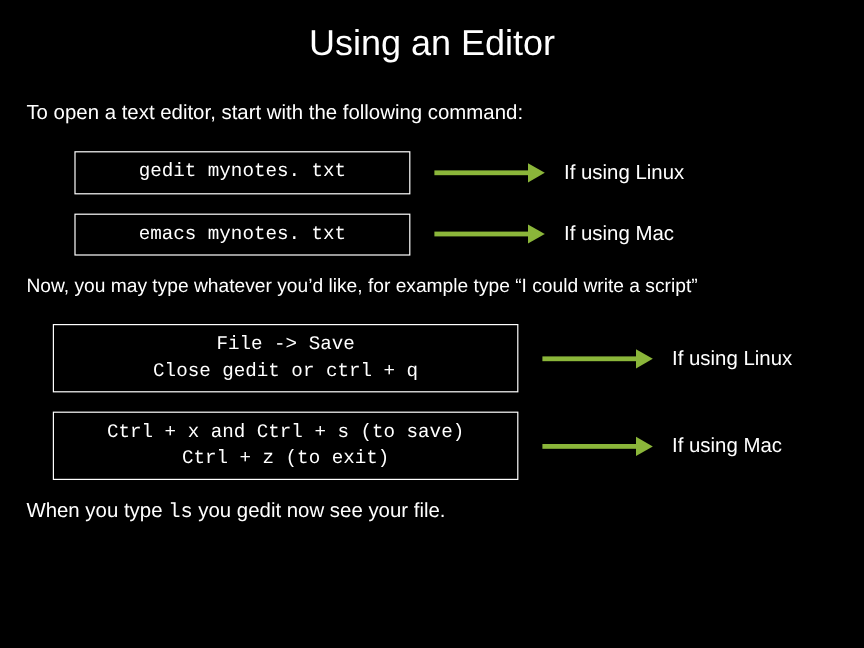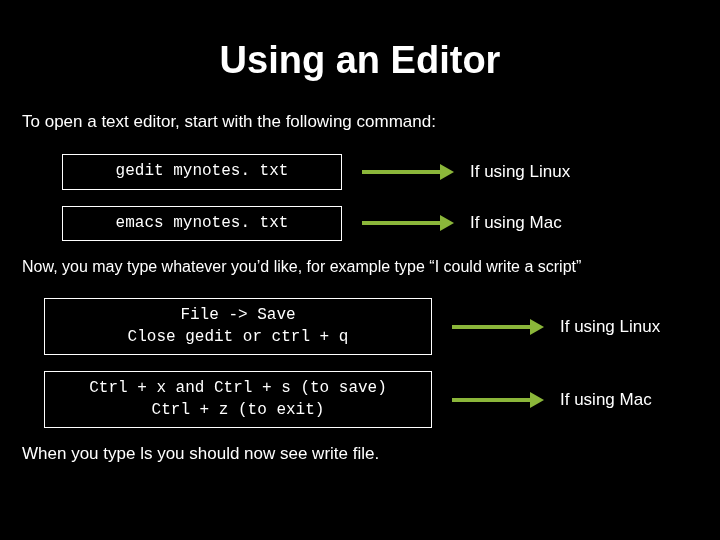--- a/index.html
+++ b/index.html
@@ -7,23 +7,23 @@
     width: 720px;
     height: 540px;
     background: #000;
     color: #fff;
     font-family: Arial, Helvetica, sans-serif;
     padding: 20px 22px;
     overflow: hidden;
   }
   .title {
     text-align: center;
-    font-size: 38px;
-    font-weight: bold;
-    margin-top: 19px;
+    font-size: 30px;
+    font-weight: normal;
+    margin-top: 0;
     margin-bottom: 30px;
   }
   .intro {
     font-size: 17px;
     margin-bottom: 22px;
   }
   .row {
     display: flex;
     align-items: center;
     margin-bottom: 16px;
@@ -71,21 +71,21 @@
     font-size: 16px;
     line-height: 1.3;
     margin-top: 14px;
     margin-bottom: 20px;
   }
   .closing {
     font-size: 17px;
     margin-top: 14px;
   }
   .closing .mono {
-    font-family: Liberation Sans, sans-serif;
+    font-family: Liberation Mono, monospace;
   }
 </style>
 </head>
 <body>
 
 <h1 class="title">Using an Editor</h1>
 
 <p class="intro">To open a text editor, start with the following command:</p>
 
 <div class="row">
@@ -122,14 +122,14 @@
   <div class="codebox wide">Ctrl + x and Ctrl + s (to save)
 Ctrl + z (to exit)</div>
   <div class="arrow">
       <div class="shaft"></div>
       <div class="head"></div>
     </div>
   <div class="label">If using Mac</div>
 </div>
 
 <p class="closing">
-  <span>When you type </span><span class="mono">ls</span><span> you should now see write file.</span>
+  <span>When you type </span><span class="mono">ls</span><span> you gedit now see your file.</span>
 </p>
 
 </body></html>

